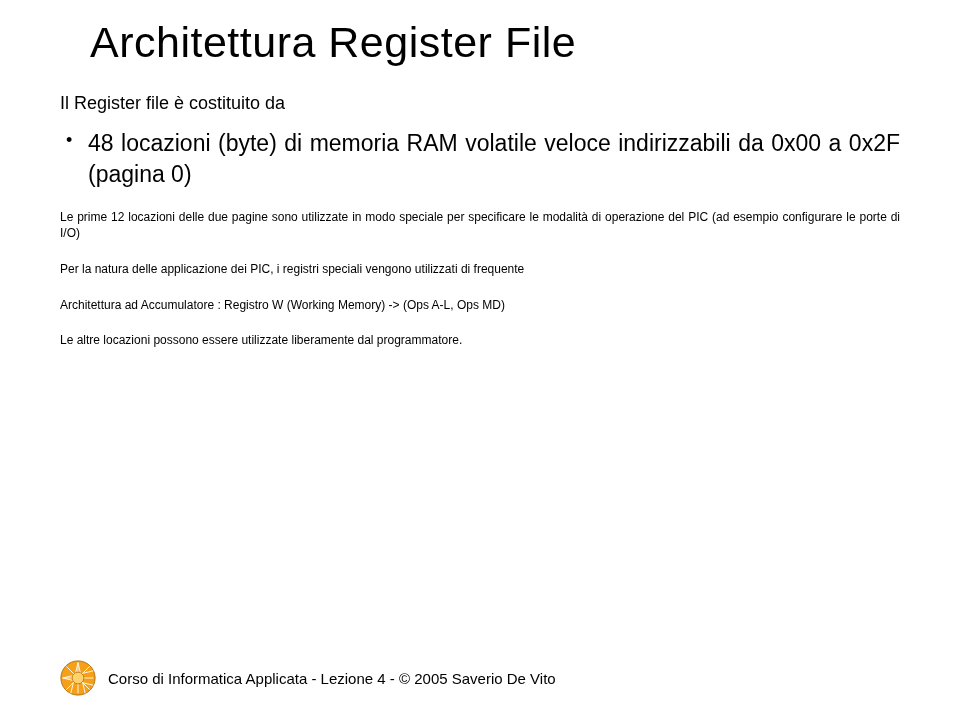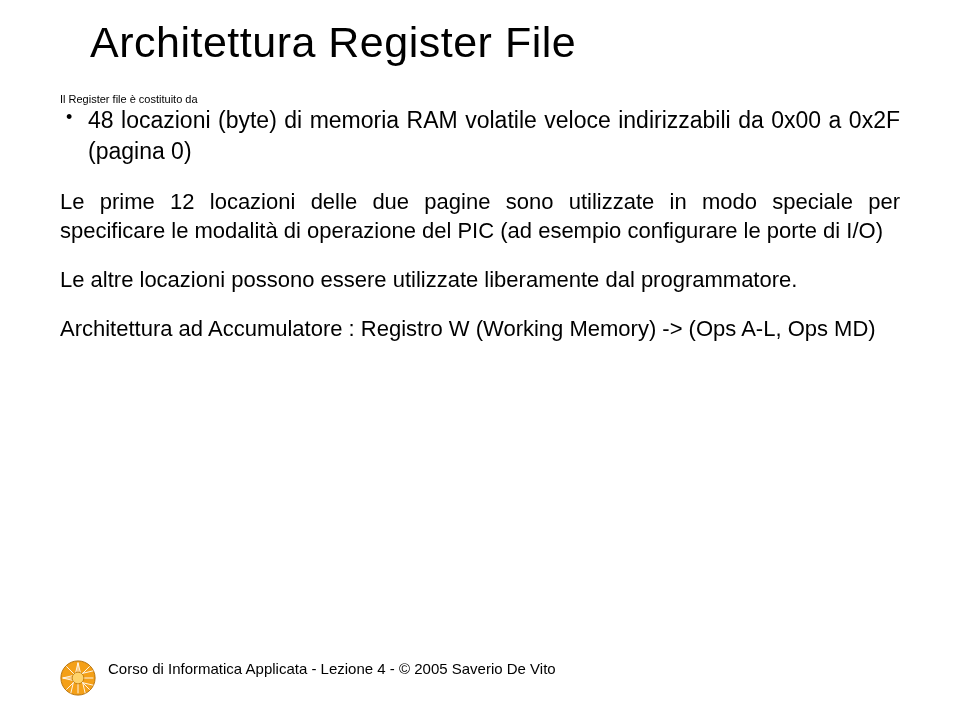--- a/index.html
+++ b/index.html
@@ -1,44 +1,45 @@
 <!DOCTYPE html>
 <html><head>
 <meta charset="utf-8">
 <style>
   * { margin: 0; padding: 0; box-sizing: border-box; }
   html, body { width: 960px; height: 720px; background: #fff; font-family: Verdana, Geneva, sans-serif; color: #000; }
   .slide { width: 960px; height: 720px; position: relative; padding: 18px 60px 0 60px; }
   .title { font-family: Arial, Helvetica, sans-serif; font-size: 43px; font-weight: 400; margin-bottom: 26px; margin-left: 30px; letter-spacing: 0.5px; }
-  .intro { font-size: 11px; }
+  .intro { font-size: 18px; margin-bottom: 14px; }
   .bullets { list-style: none; margin-left: 0; margin-bottom: 20px; }
   .bullets li { font-size: 23px; text-align: justify; position: relative; padding-left: 28px; line-height: 1.35; margin-bottom: 2px; }
   .bullets li::before { content: "•"; position: absolute; left: 6px; font-size: 18px; }
-  .para { font-size: 22px; text-align: justify; margin-bottom: 20px; line-height: 1.32; }
-  .footer { position: absolute; bottom: 24px; left: 60px; display: flex; align-items: flex-start; gap: 12px; }
+  .para { font-size: 12px; text-align: justify; margin-bottom: 20px; line-height: 1.32; }
+  .footer { position: absolute; bottom: 24px; left: 60px; display: flex; align-items: center; gap: 12px; }
   .footer-text { font-family: Arial, Helvetica, sans-serif; font-size: 15px; }
   .logo { width: 36px; height: 36px; }
   .logo svg { width: 36px; height: 36px; display: block; }
 </style>
 </head>
 <body>
 
 <div class="slide">
 
   <h1 class="title">Architettura Register File</h1>
 
   <p class="intro">Il Register file è costituito da</p>
 
   <ul class="bullets">
     <li>48 locazioni (byte) di memoria RAM volatile veloce indirizzabili da 0x00 a 0x2F    (pagina 0)</li>
   </ul>
 
   <p class="para">Le prime 12 locazioni delle due pagine sono utilizzate in modo speciale per specificare le modalità di operazione del PIC (ad esempio configurare le porte di I/O)</p>
+  <p class="para">Per la natura delle applicazione dei PIC, i registri speciali vengono utilizzati di frequente</p>
+  <p class="para">Architettura ad Accumulatore : Registro W  (Working Memory) -&gt; (Ops A-L, Ops MD)</p>
   <p class="para">Le altre locazioni possono essere utilizzate liberamente dal programmatore.</p>
-  <p class="para">Architettura ad Accumulatore : Registro W  (Working Memory) -&gt; (Ops A-L, Ops MD)</p>
 
   <div class="footer">
     <span class="logo">
       <svg viewBox="0 0 40 40">
         <circle cx="20" cy="20" r="19" fill="#f4a018" stroke="#b06a00" stroke-width="1"></circle>
         <g stroke="#fff" stroke-width="1.1" opacity="0.9">
           <line x1="20" y1="3" x2="20" y2="37"></line>
           <line x1="3" y1="20" x2="37" y2="20"></line>
           <line x1="7" y1="7" x2="33" y2="33"></line>
           <line x1="33" y1="7" x2="7" y2="33"></line>

